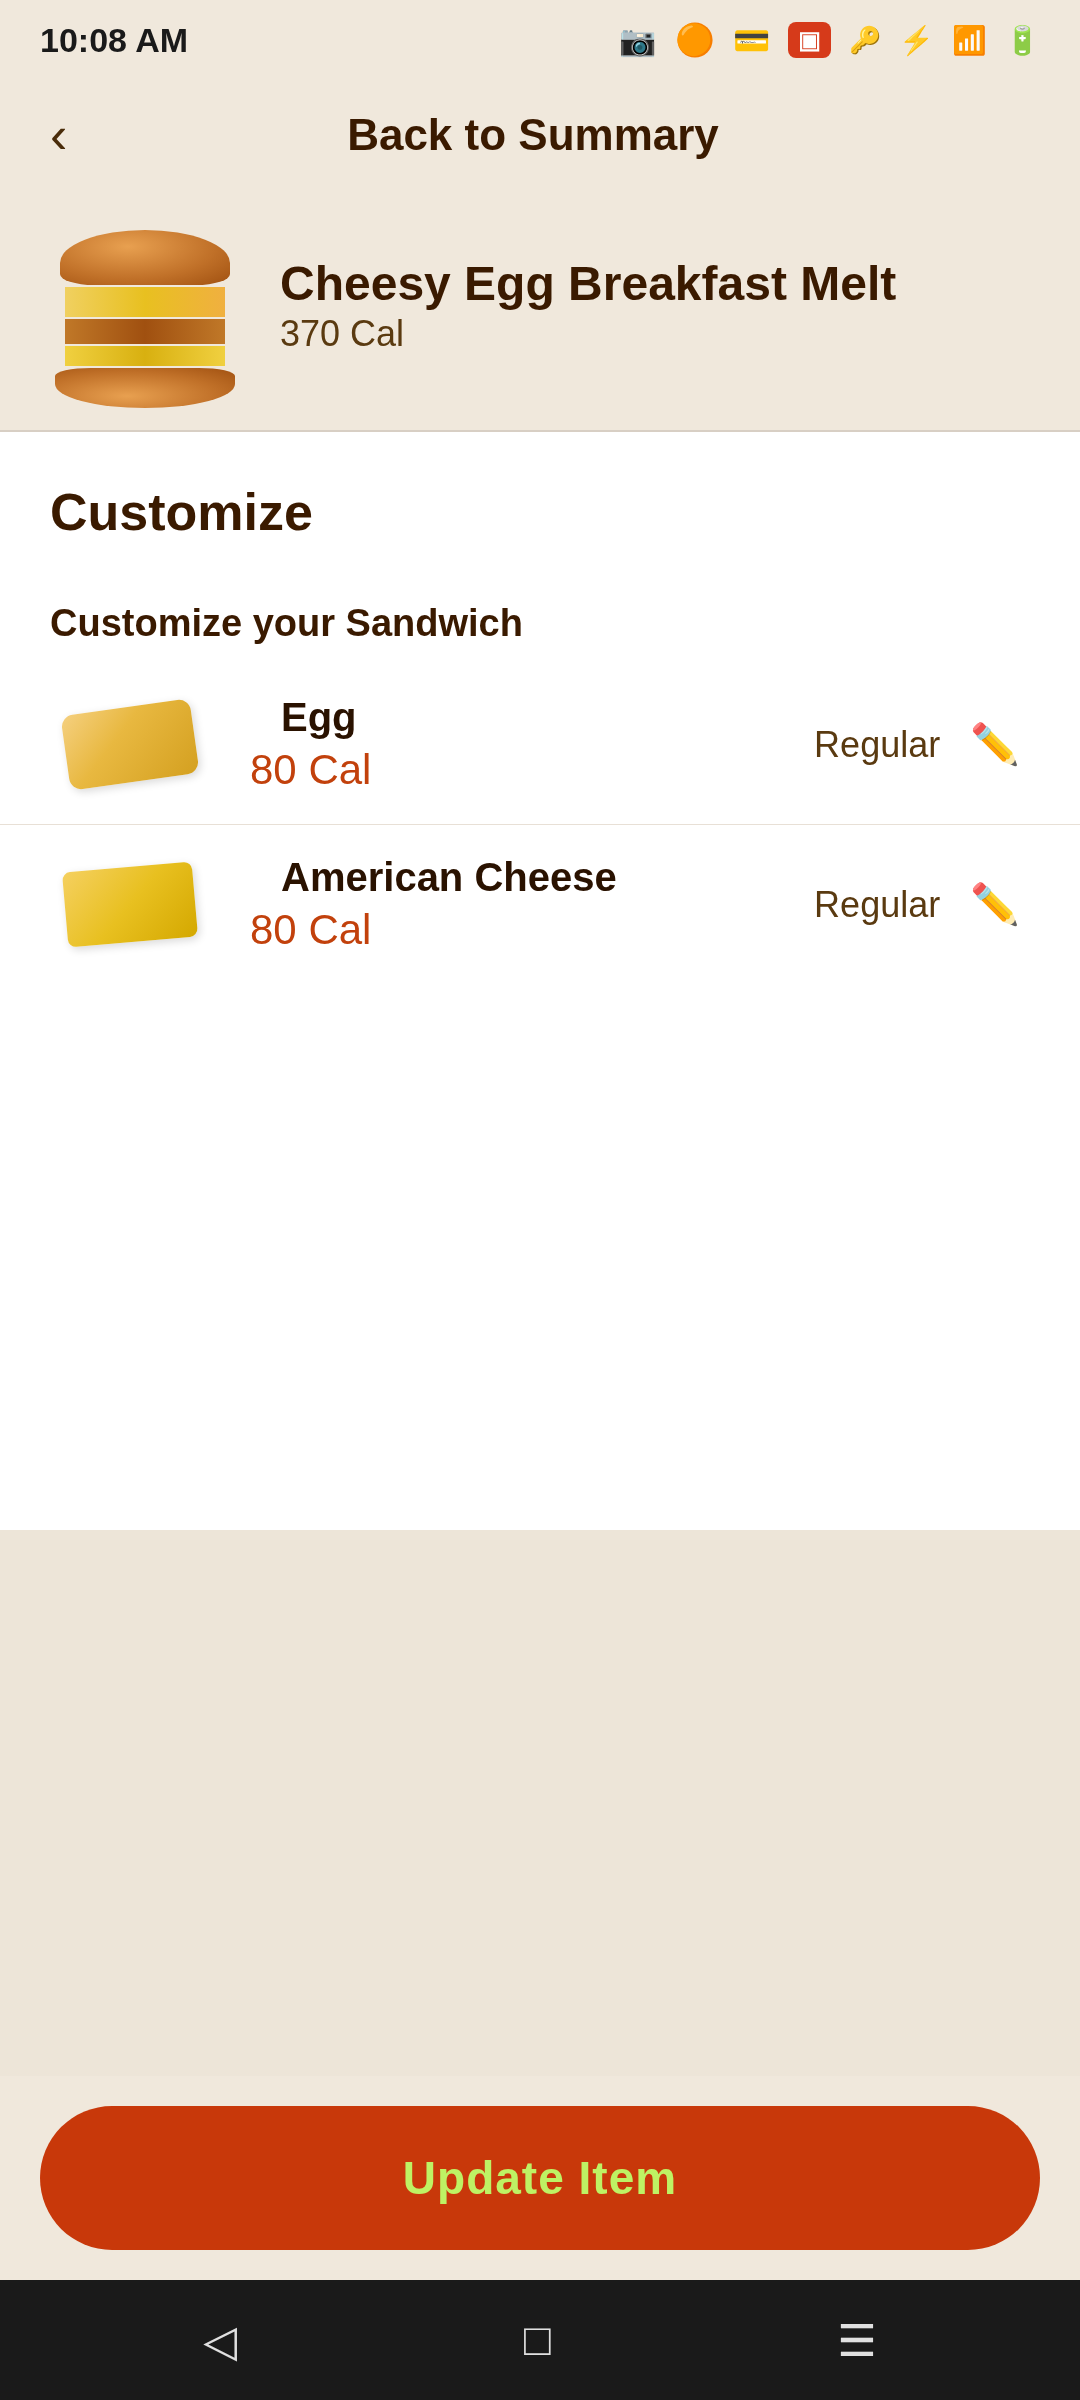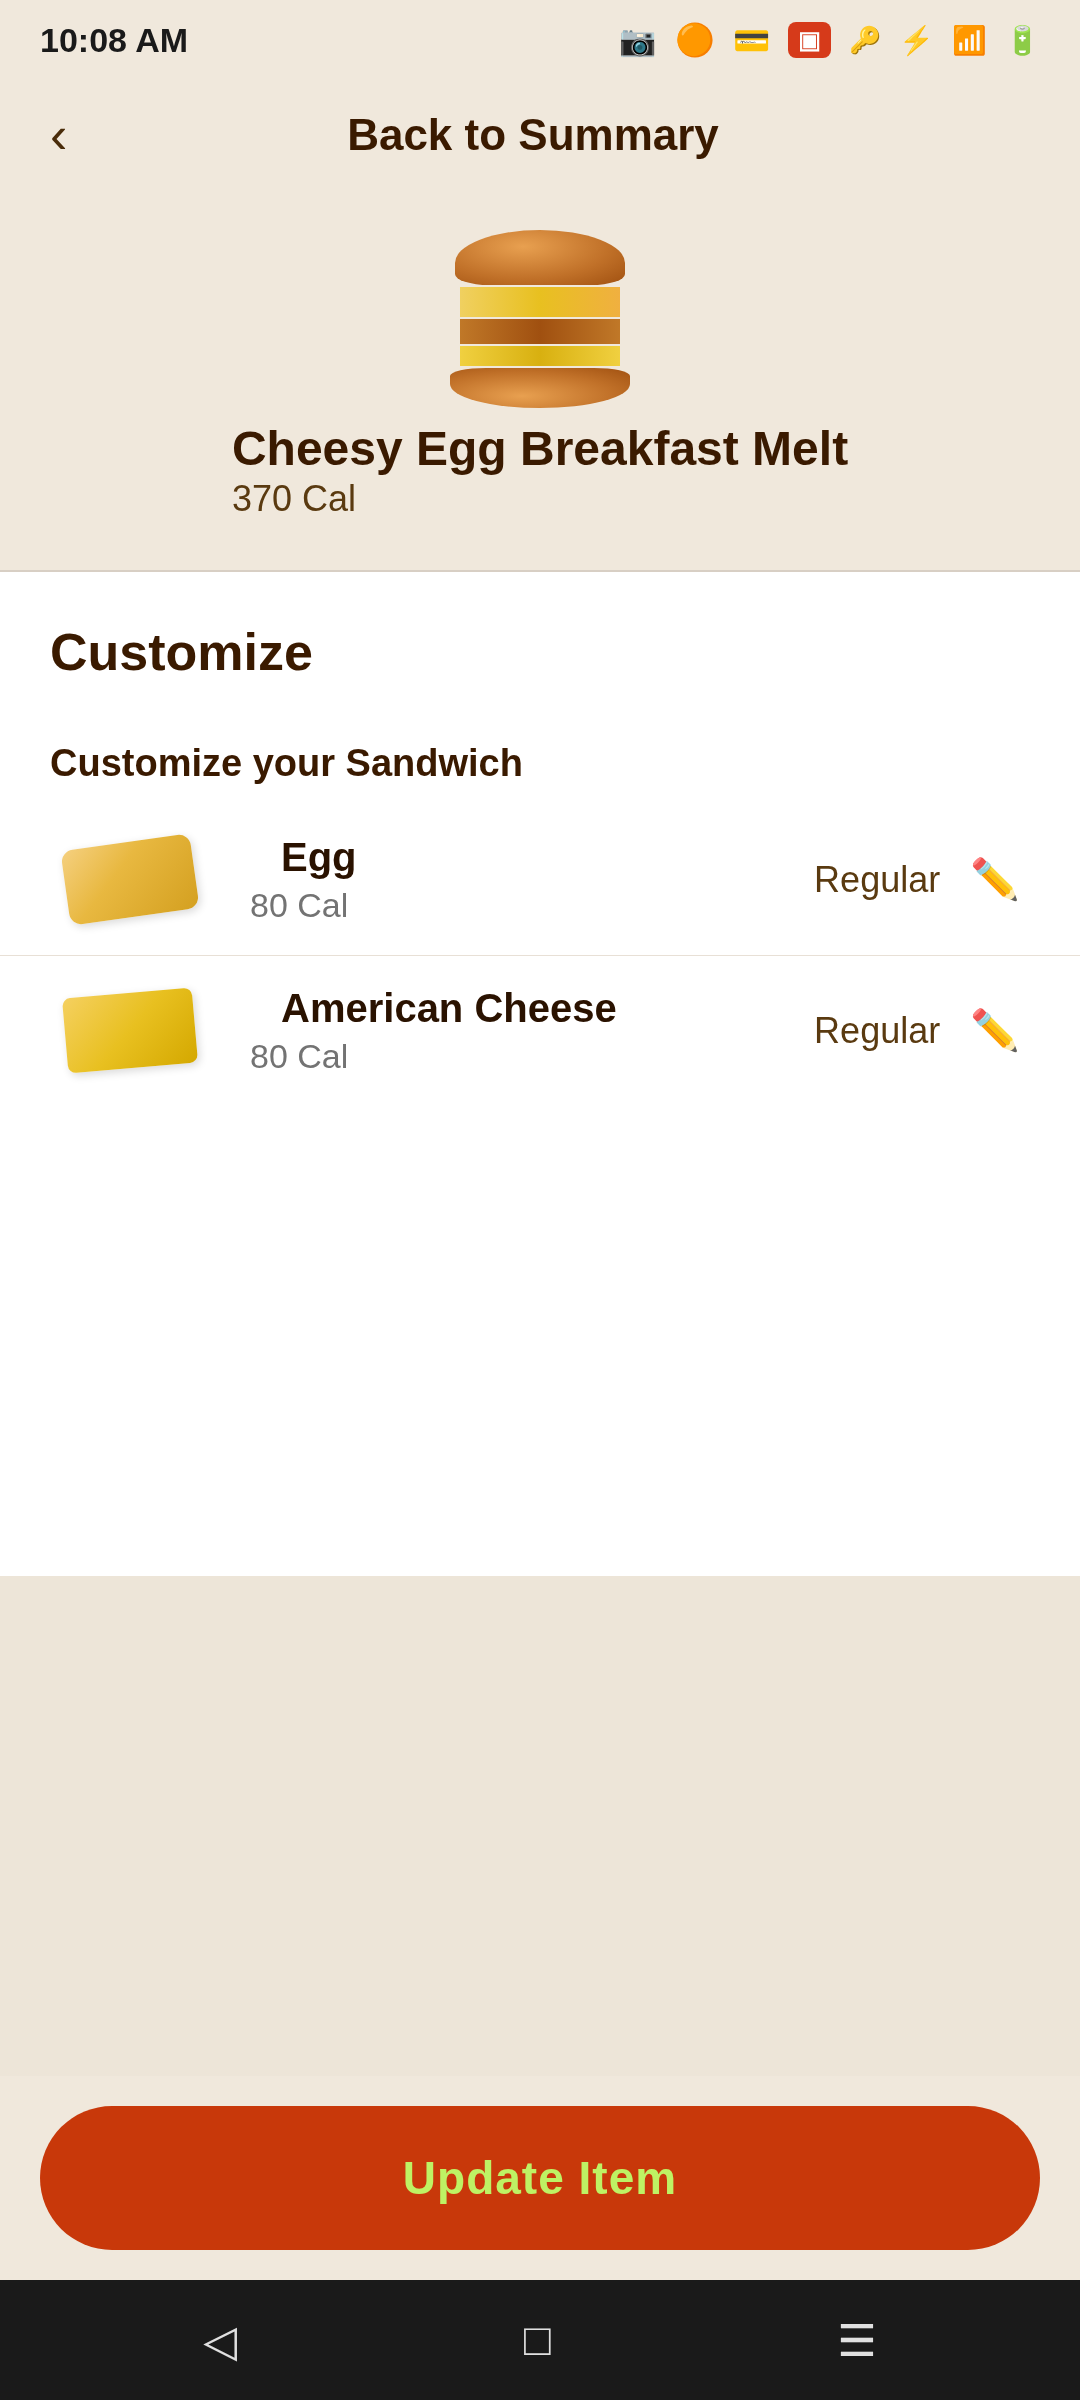--- a/index.html
+++ b/index.html
@@ -73,21 +73,20 @@
       color: #3a1a00;
     }
 
     
     .product-section {
       background: #f0e8dc;
       padding: 40px 50px 50px;
       display: flex;
       align-items: center;
       gap: 40px;
-      flex-direction: column;
     }
     .product-image {
       width: 190px;
       height: 150px;
       flex-shrink: 0;
     }
     .sandwich-visual {
       width: 190px;
       height: 150px;
       position: relative;
@@ -151,22 +150,22 @@
       flex: 1;
       padding-left: 40px;
     }
     .ingredient-name {
       font-size: 40px;
       font-weight: 700;
       color: #2a1200;
       margin-left: 31px;
     }
     .ingredient-cal {
-      font-size: 34px;
-      color: #737373;
+      font-size: 42px;
+      color: #c2410c;
       margin-top: 6px;
     }
     .ingredient-action {
       display: flex;
       align-items: center;
       gap: 20px;
     }
     .ingredient-status {
       font-size: 36px;
       color: #5a3a10;

